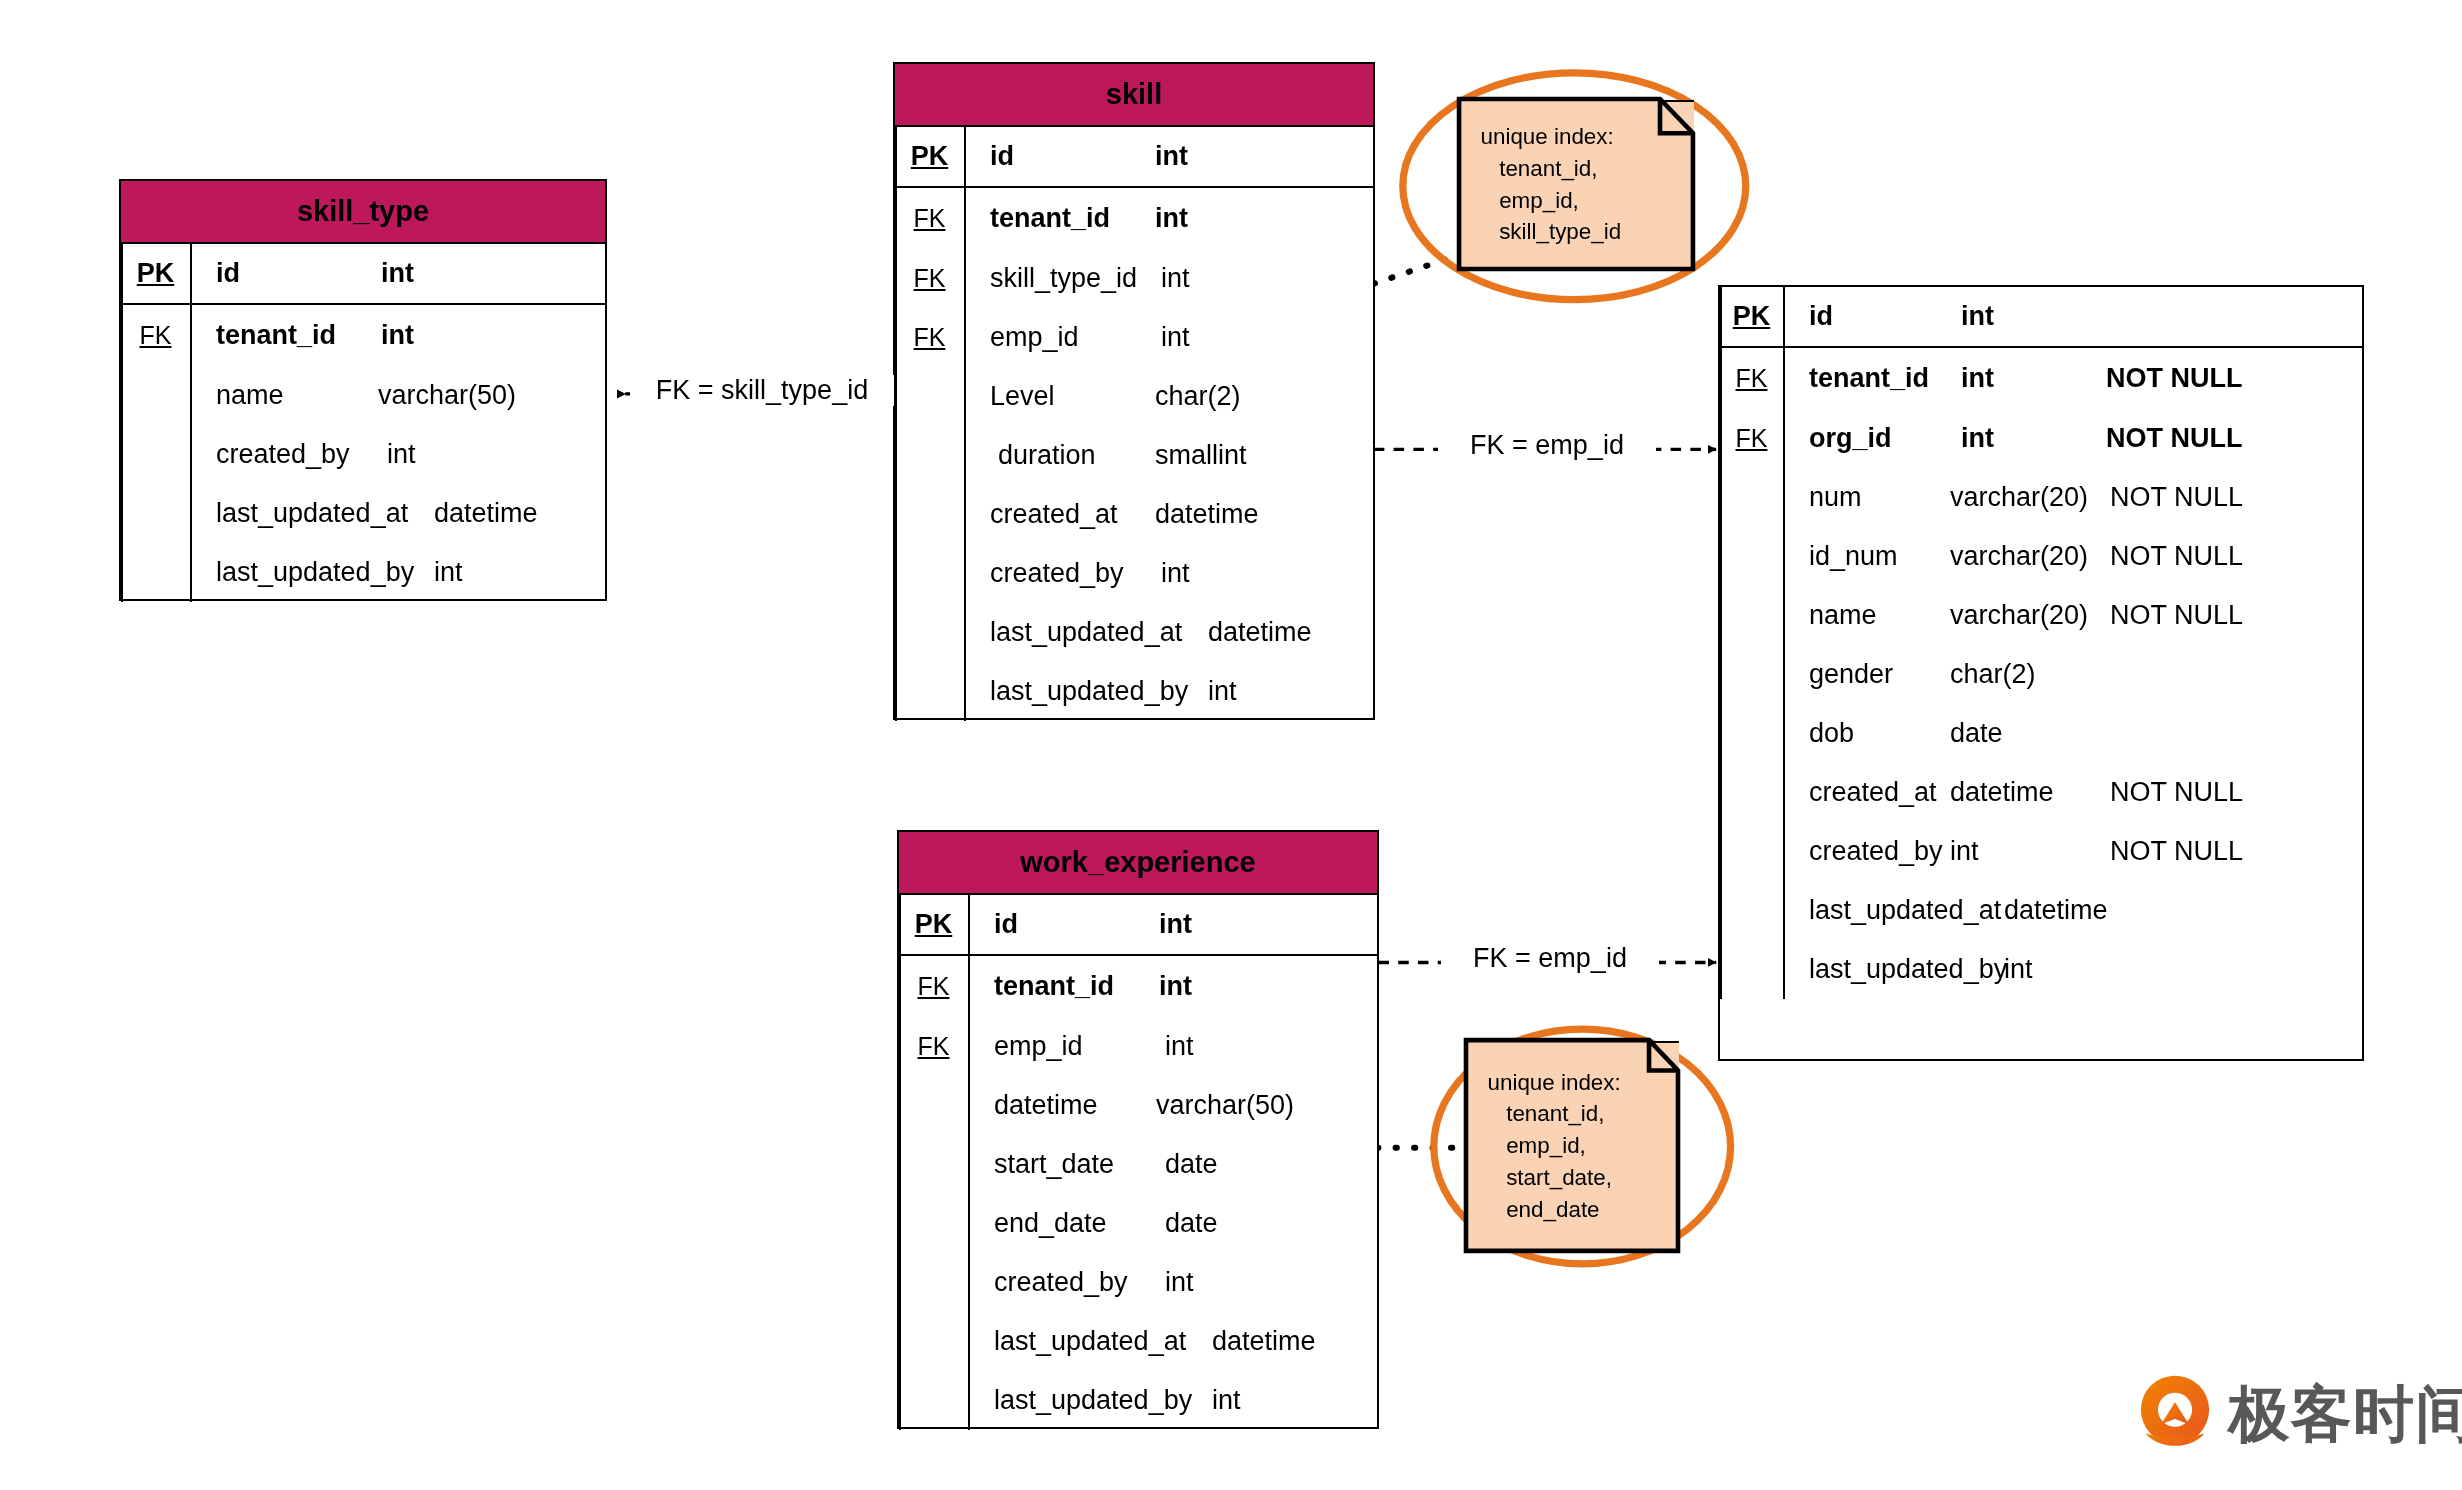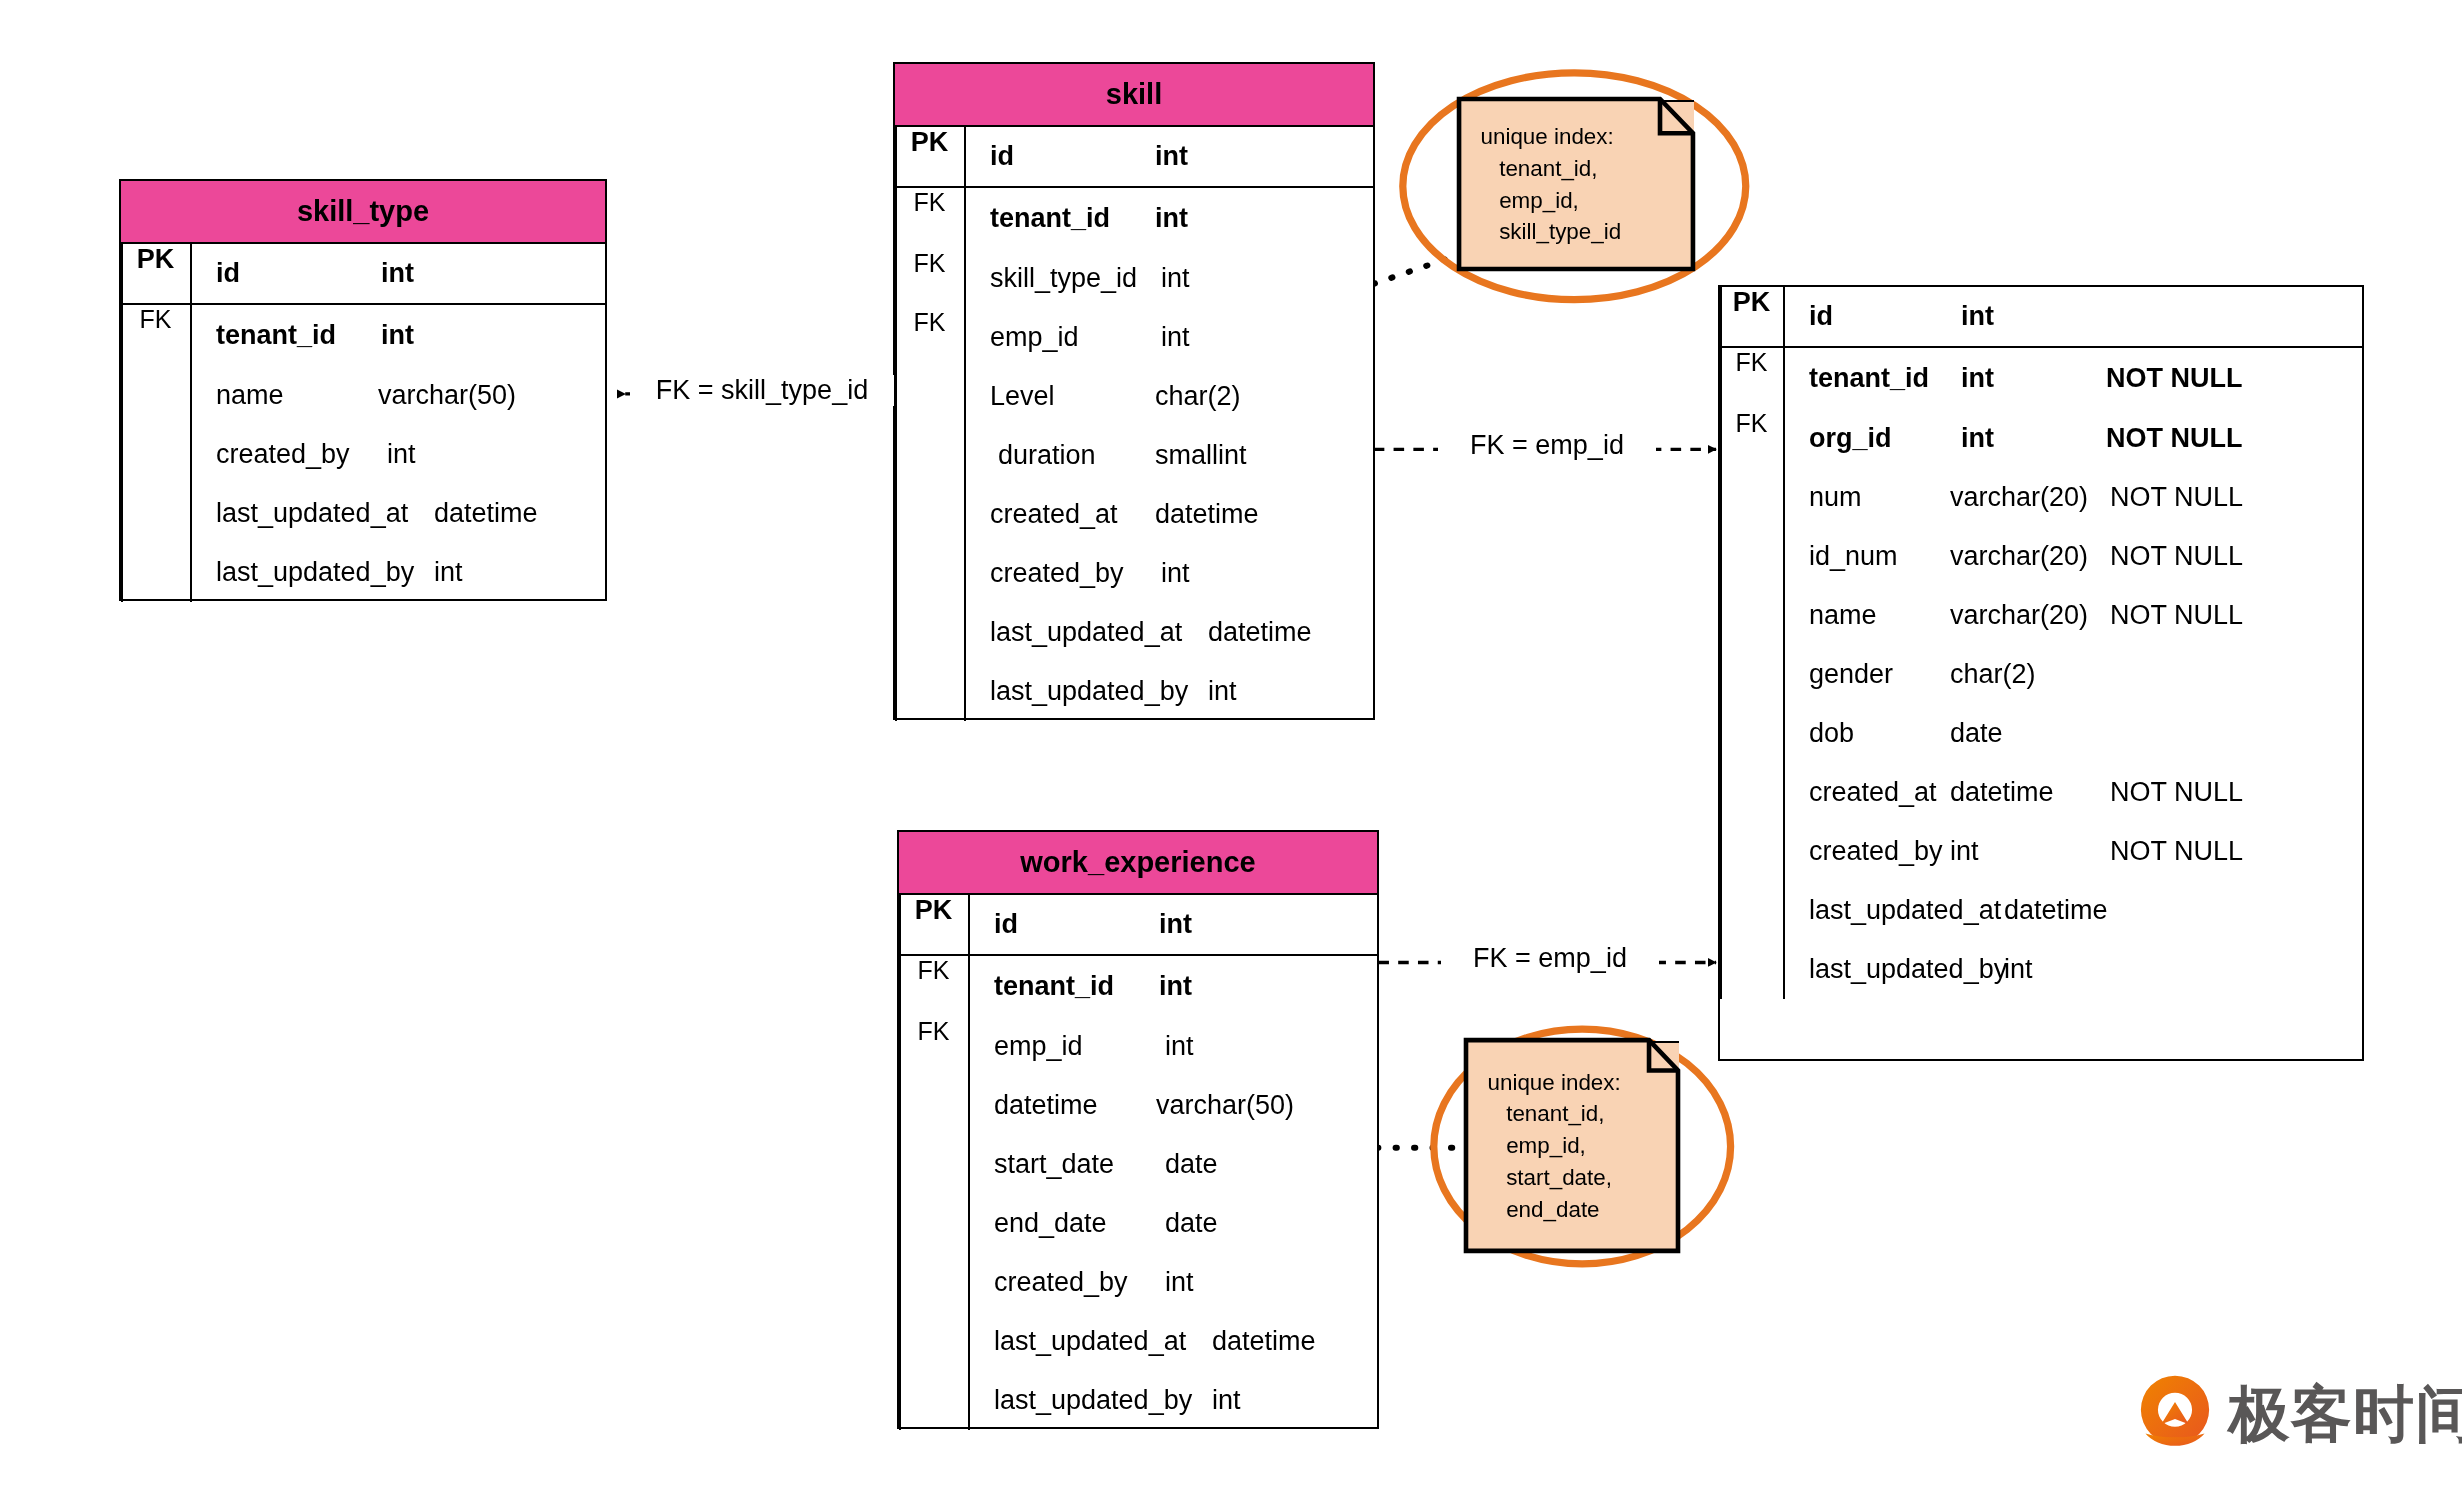--- a/index.html
+++ b/index.html
@@ -21,21 +21,21 @@
 
   
   .entity {
     position: absolute;
     box-sizing: border-box;
     border: 2.6px solid #000000;
     background: #ffffff;
   }
   .entity-header {
     box-sizing: border-box;
-    background: #ec4899;
+    background: #be185d;
     border-bottom: 2.6px solid #000000;
     text-align: center;
     font-weight: bold;
     color: #000000;
     display: flex;
     align-items: center;
     justify-content: center;
   }
   .entity-body {
     position: relative;
@@ -43,22 +43,24 @@
   
   .entity-body::before {
     content: "";
     position: absolute;
     top: 0;
     bottom: 0;
     border-left: 2.6px solid #000000;
   }
   .row {
     display: flex;
+    align-items: center;
     box-sizing: border-box;
     color: #000000;
+    text-decoration: underline;
   }
   .row.pk-row {
     border-bottom: 2.6px solid #000000;
   }
   .key-cell {
     flex: 0 0 auto;
     text-align: center;
     box-sizing: border-box;
   }
   .field-cell {

